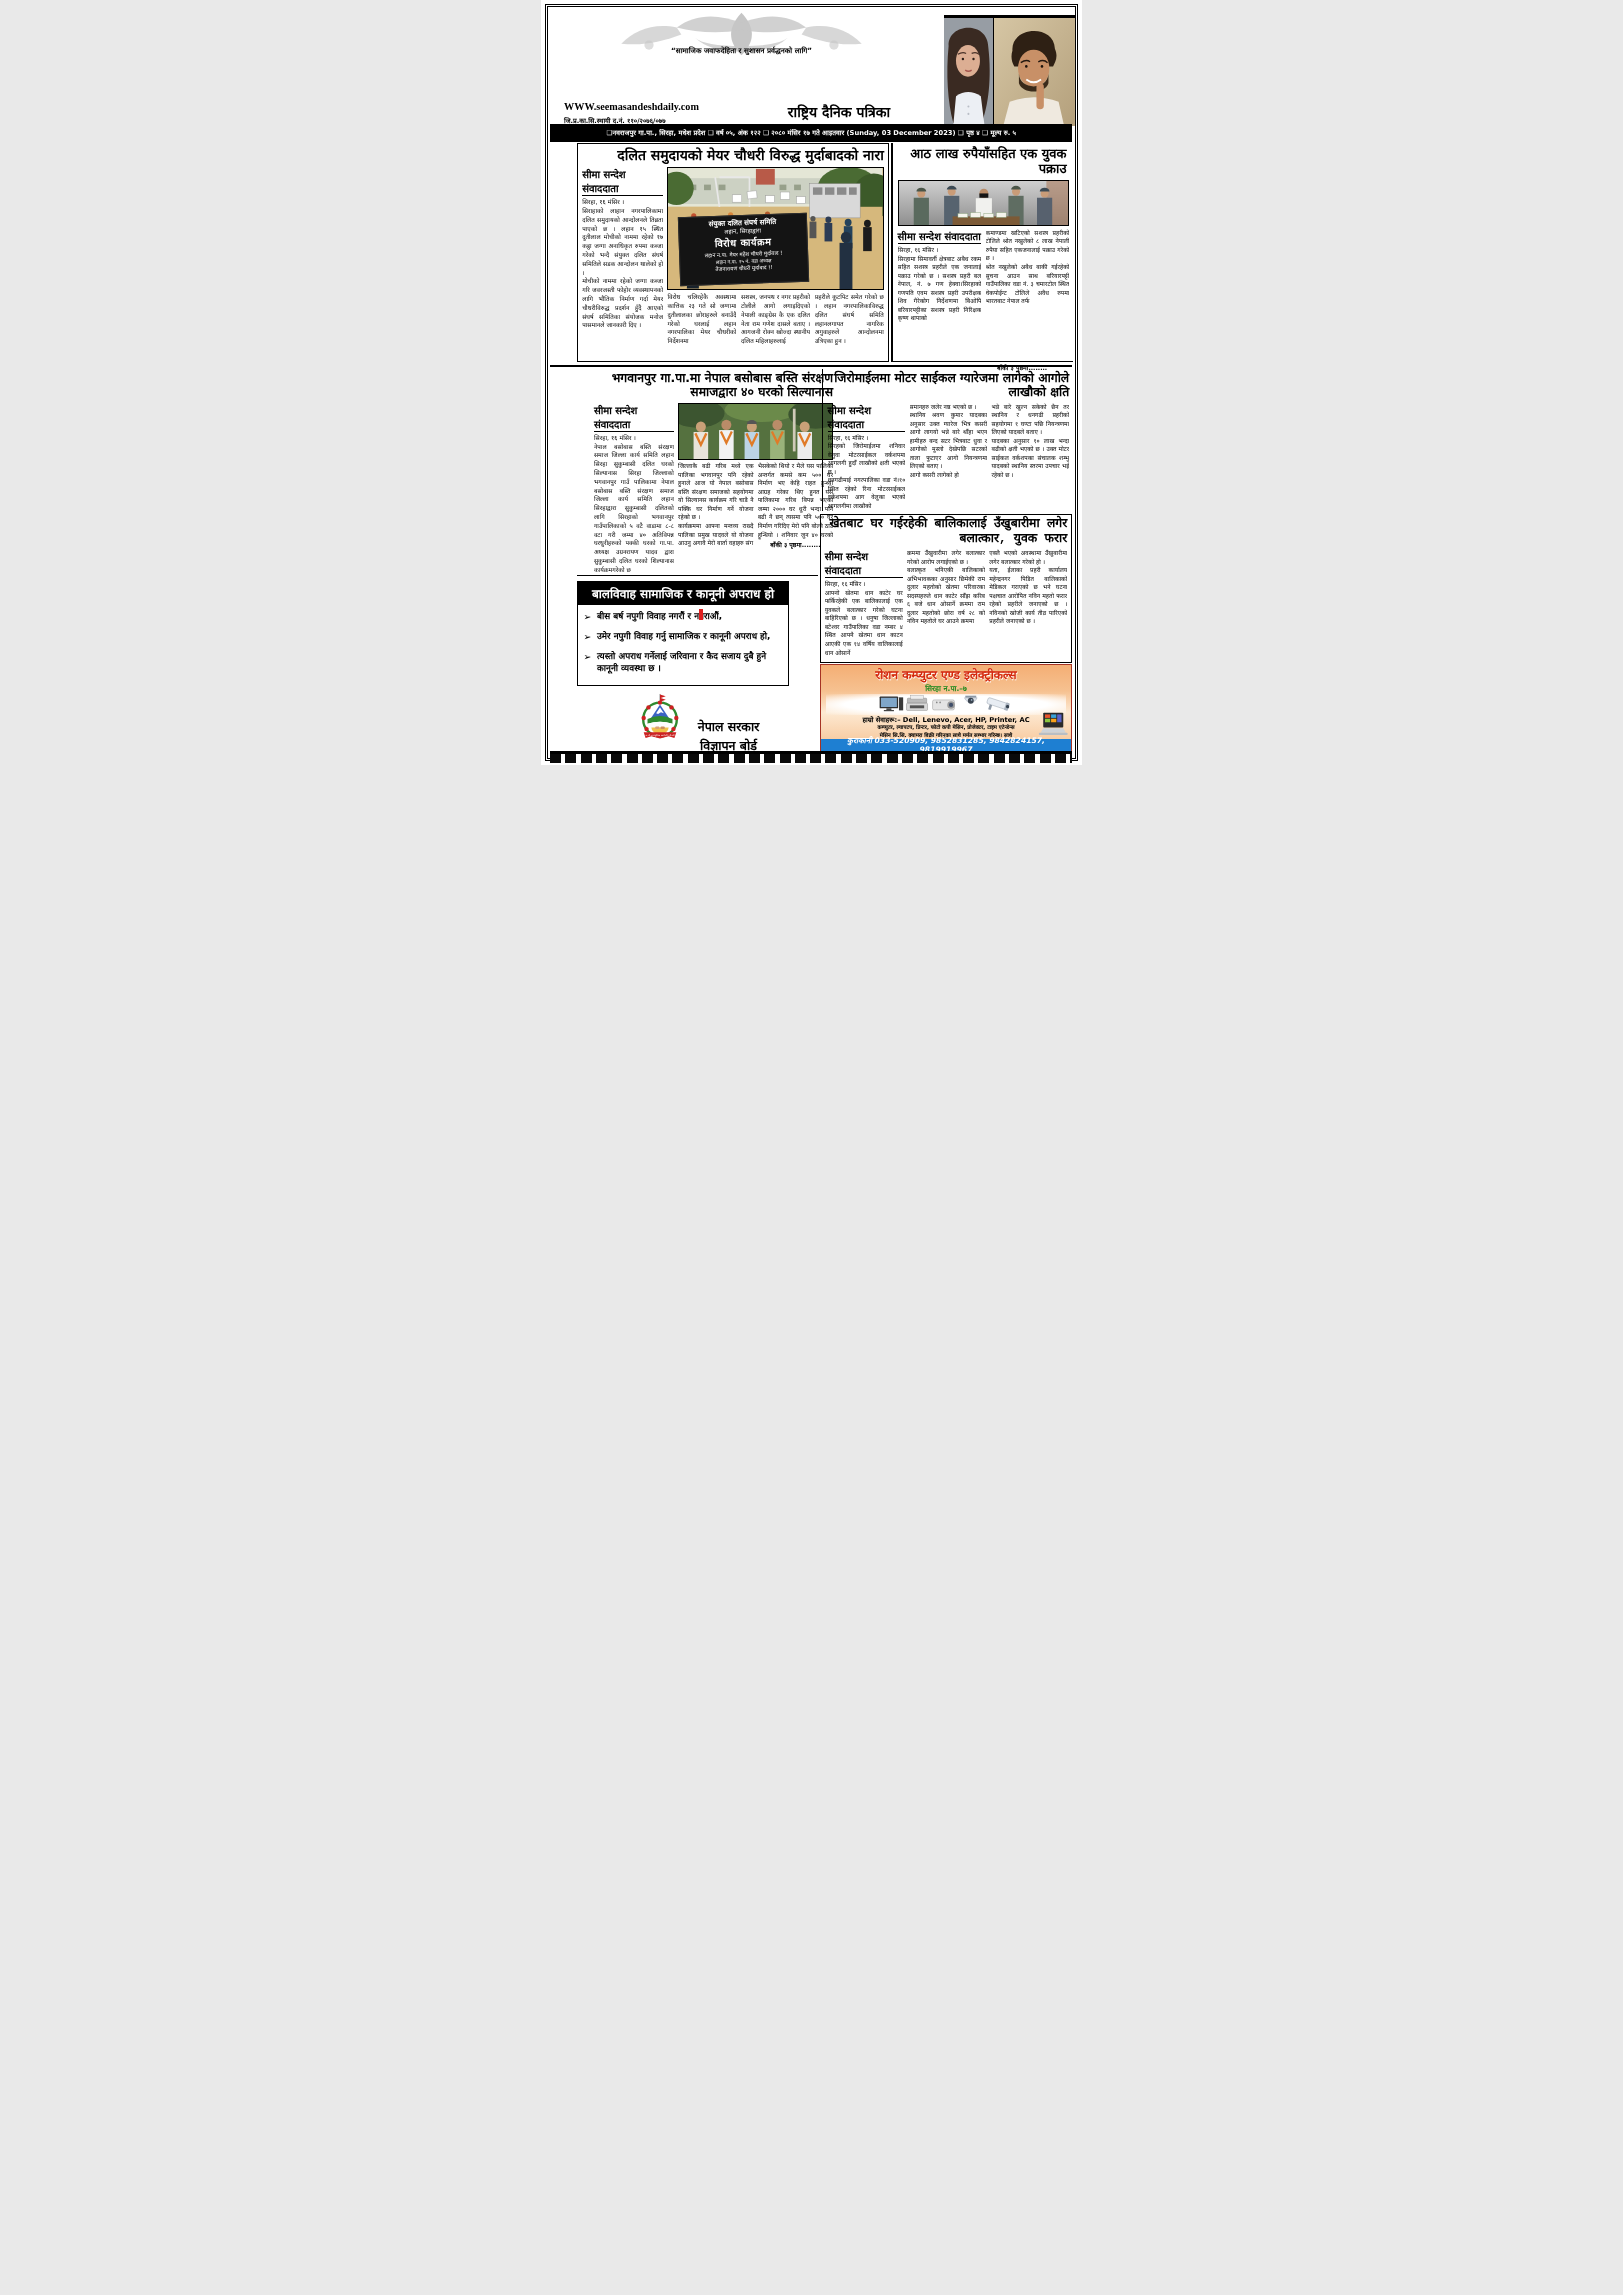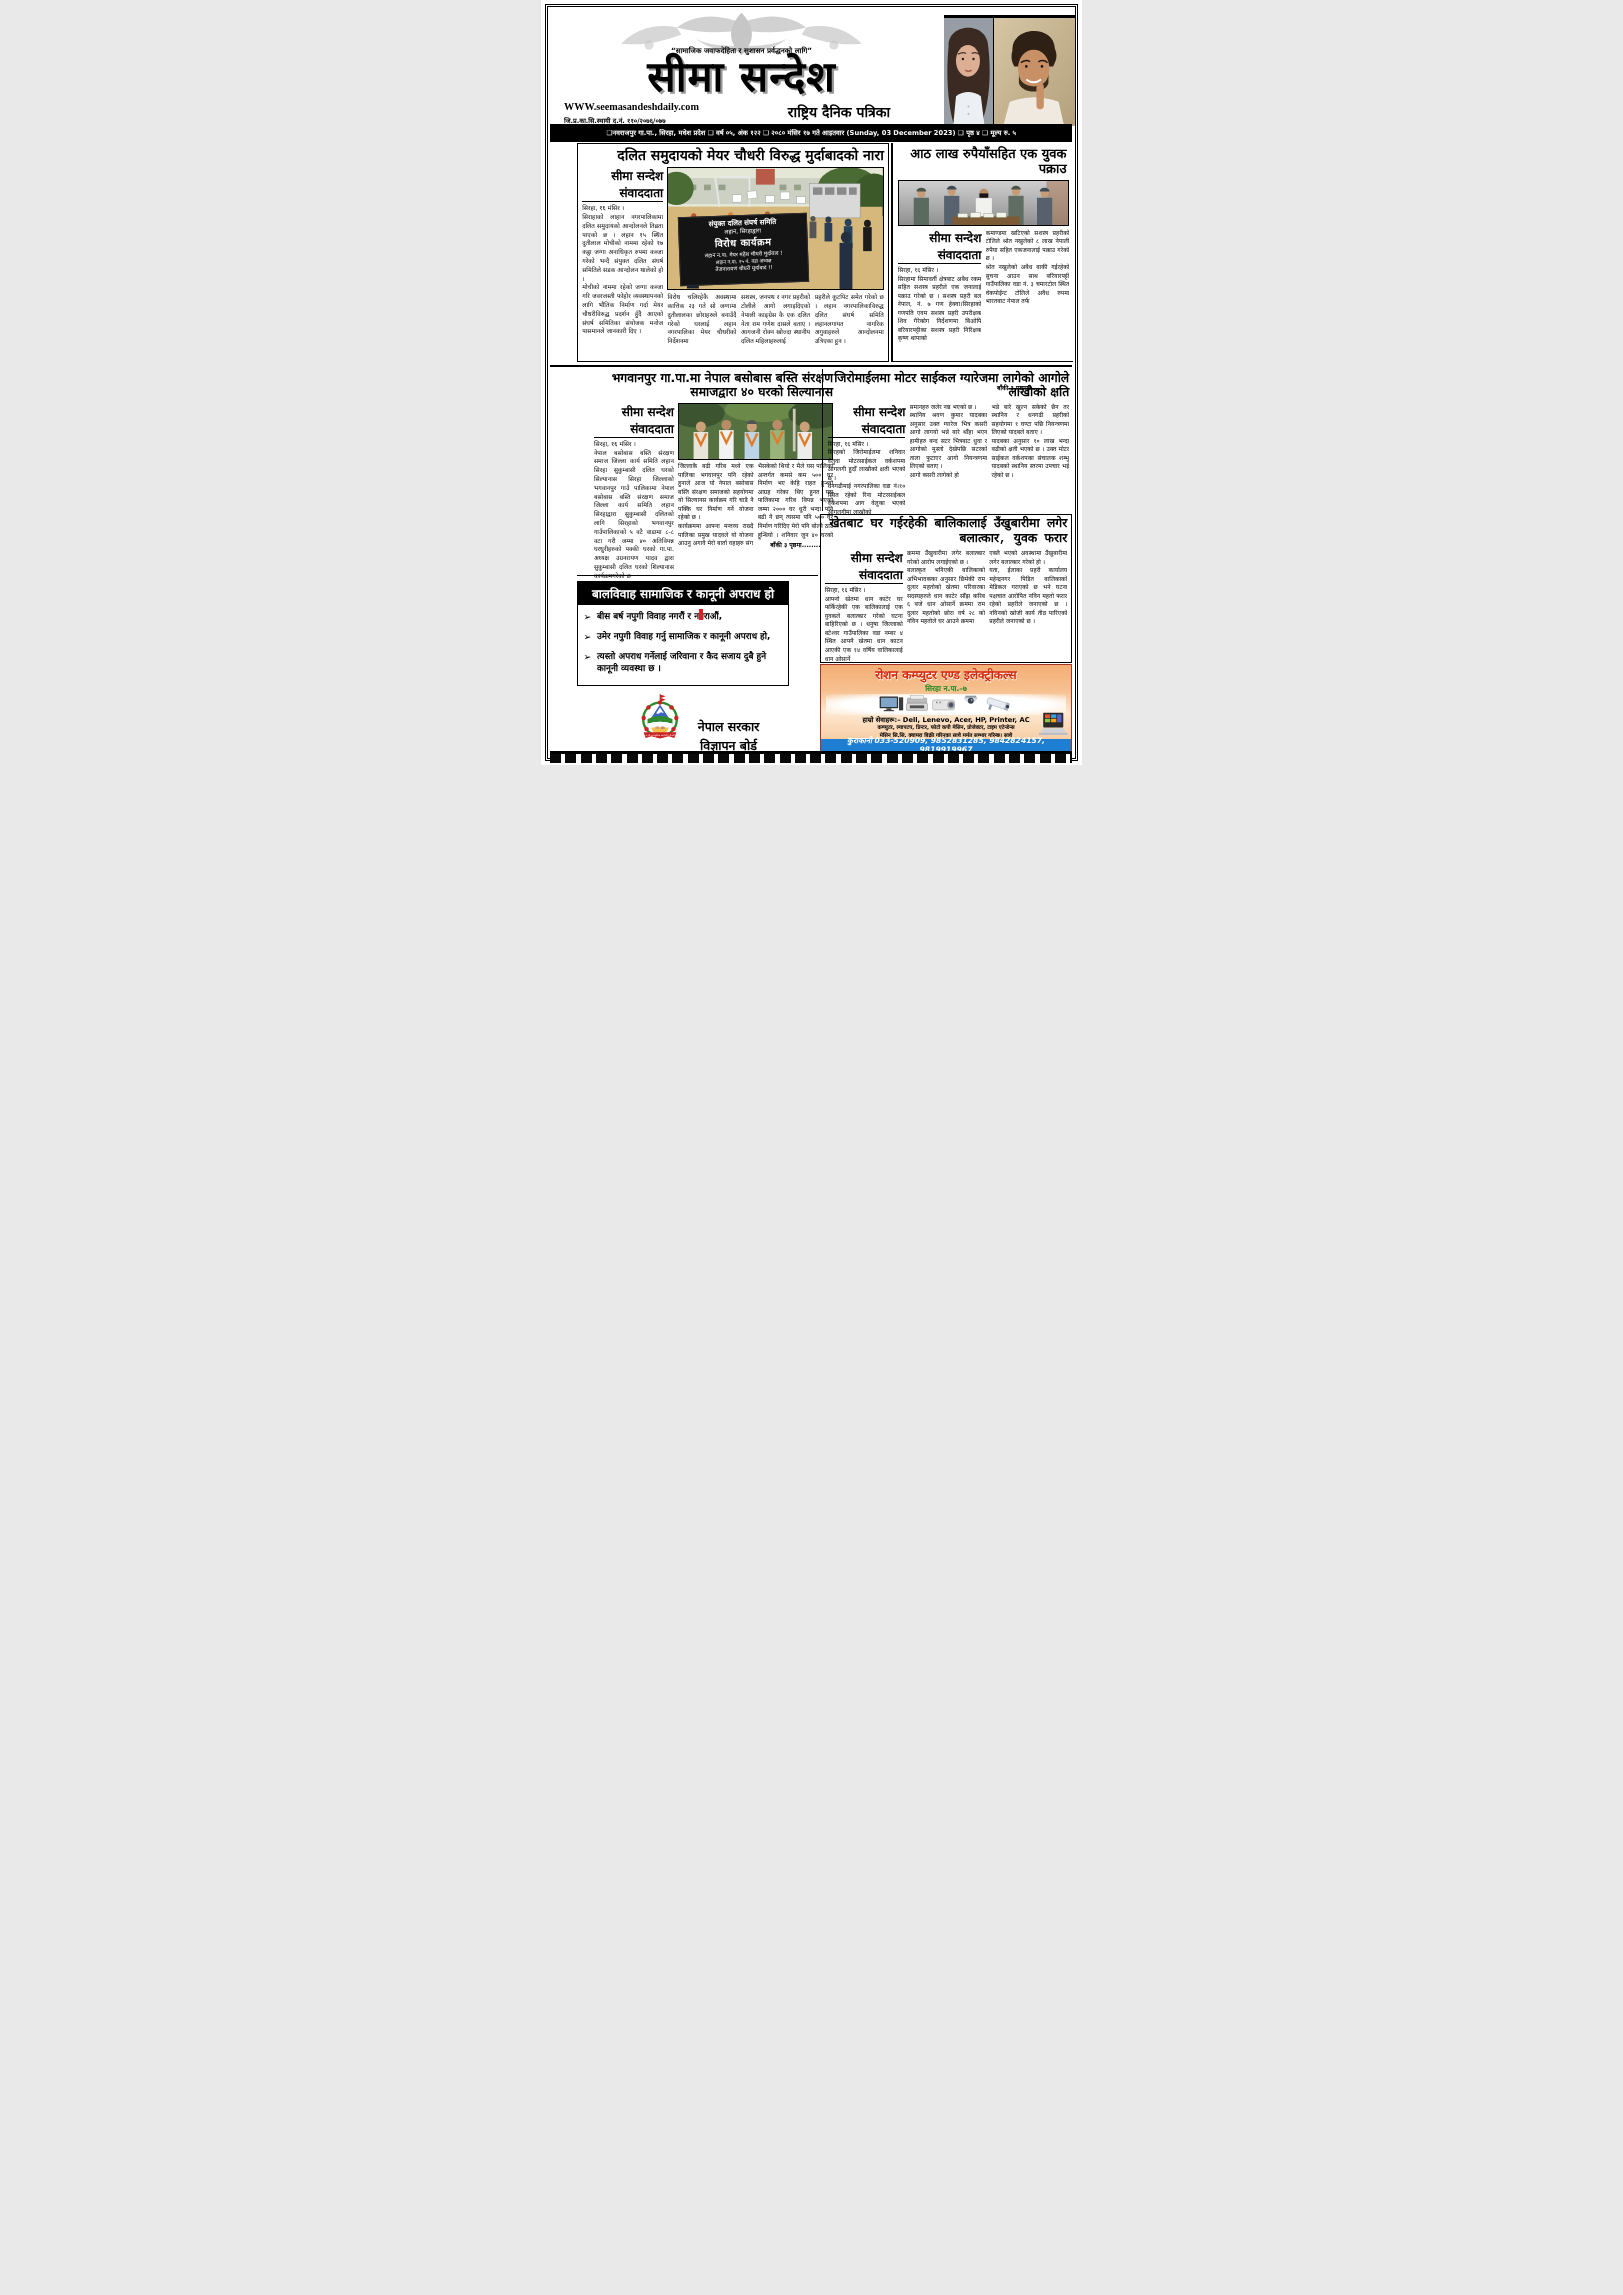--- a/index.html
+++ b/index.html
@@ -20,21 +20,21 @@
   #photos .ph{height:100%;}
   #photos svg{display:block;width:100%;height:100%;}
   .ph-woman{width:49px;margin-right:1.4px;background:#969ca3;}
   .ph-man{width:81px;background:#c9b795;}
 
   
   #infobar{left:9.3px;top:124px;width:522px;height:17.6px;background:#000;color:#fff;display:flex;align-items:center;justify-content:center;font-size:6.7px;font-weight:700;white-space:nowrap;overflow:hidden;}
 
   
   .headline{font-weight:800;text-align:right;line-height:1.18;}
-  .byline{display:block;font-weight:800;font-size:12px;border-bottom:0.9px solid #000;margin:0 auto 2.3px auto;text-align:right;}
+  .byline{display:block;font-weight:800;font-size:10px;border-bottom:0.9px solid #000;margin:0 auto 2.3px auto;text-align:left;}
   .col{text-align:justify;white-space:pre-line;font-size:6.2px;line-height:1.42;overflow:hidden;}
   .more{font-weight:700;text-align:center;font-size:6.2px;}
 
   
   #art-protest{left:36px;top:143px;width:312px;height:219px;border:0.9px solid #000;padding:1.9px 4.2px;box-sizing:border-box;}
   #art-protest .headline{font-size:14px;margin:0.9px 0 3.7px 0;}
   .a1-body{display:flex;gap:4.2px;}
   .a1-left{width:81px;flex:none;}
   .a1-left .col{height:162px;}
   .a1-right{flex:1;}
@@ -134,21 +134,20 @@
           <path d="M280 30 C 330 10, 380 10, 420 40 C 380 50, 330 55, 280 45 Z" opacity=".8"></path>
           <path d="M140 40 C 90 30, 50 45, 20 75 C 70 80, 110 70, 150 55 Z" opacity=".7"></path>
           <path d="M420 40 C 470 30, 510 45, 540 75 C 490 80, 450 70, 410 55 Z" opacity=".7"></path>
           <circle cx="80" cy="78" r="10" opacity=".6"></circle>
             <circle cx="480" cy="78" r="10" opacity=".6"></circle>
           <path d="M180 62 q20 18 100 18 q80 0 100 -18 q-30 30 -100 30 q-70 0 -100 -30Z" opacity=".75"></path>
         </g>
       </svg>
     </div>
     <div class="tagline">“सामाजिक जवाफदेहिता र सुशासन प्रर्वद्धनको लागि”</div>
-    <div class="mast-title">सीमा सन्देश</div>
     <div class="mast-web">WWW.seemasandeshdaily.com</div>
     <div class="mast-reg">जि.प्र.का.सि.स्थायी द.नं. ११०/२०७६/०७७</div>
     <div class="mast-sub">राष्ट्रिय दैनिक पत्रिका</div>
   </div>
 
   <div id="photos" class="abs">
     <div class="ph ph-woman">
       <svg viewBox="0 0 106 232" preserveAspectRatio="none">
         <rect width="106" height="232" fill="#979da4"></rect>
         <path d="M10 60 C 8 10, 95 5, 96 62 C 104 130, 96 190, 82 225 L 70 232 L 30 232 L 20 225 C 8 180, 4 120, 10 60 Z" fill="#3a2a22"></path>

